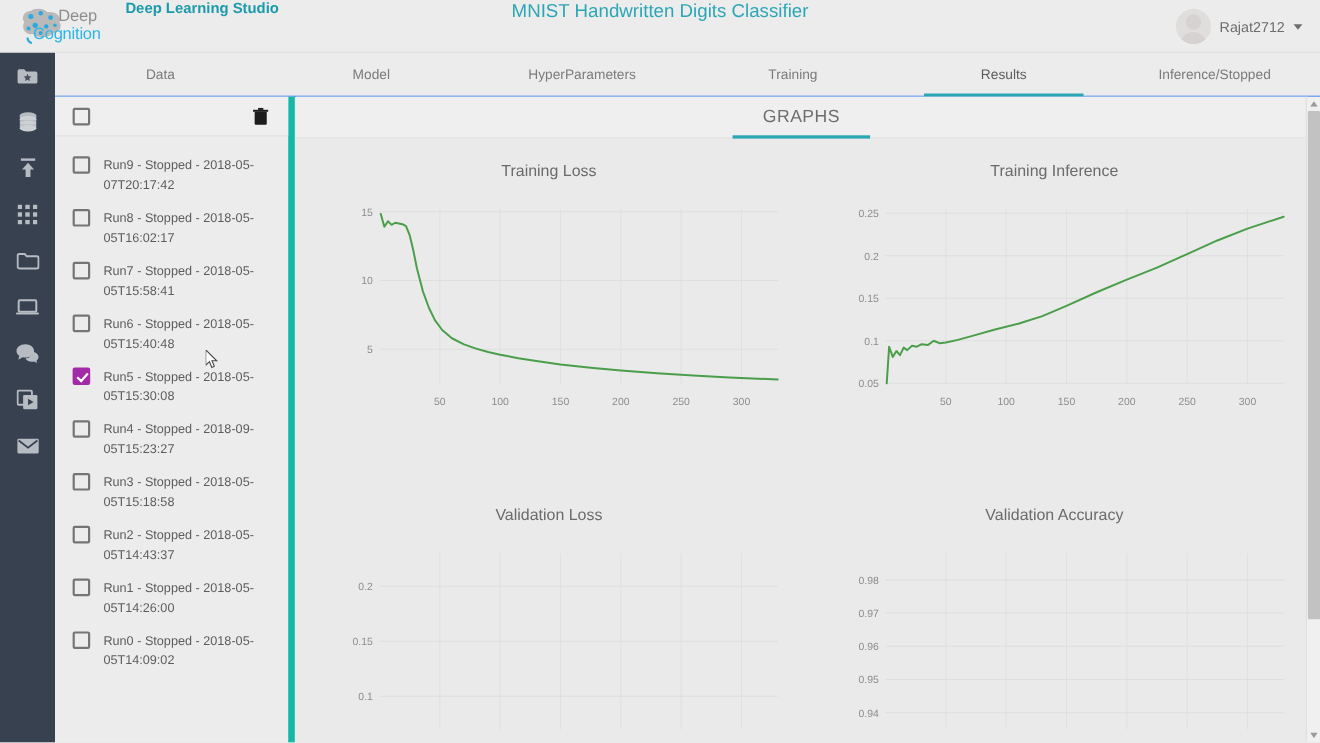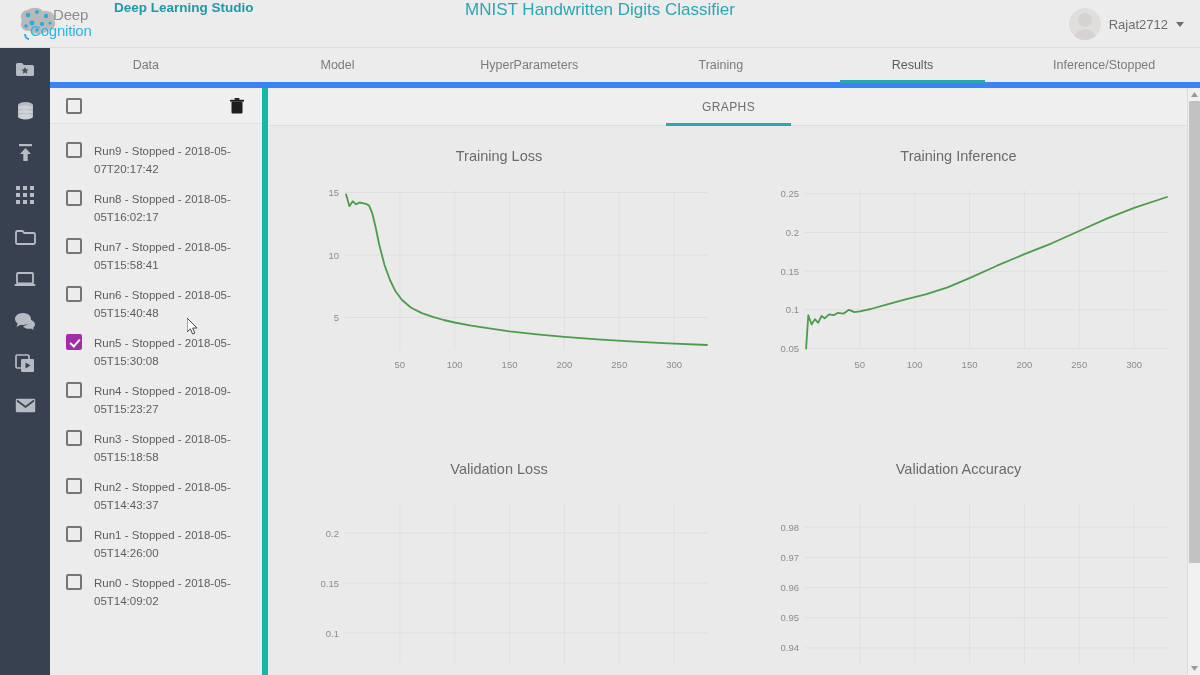--- a/index.html
+++ b/index.html
@@ -51,21 +51,21 @@
   }
   .user-name { font-size: 13px; color: #6d6d6d; }
   .chev {
     width: 0; height: 0; border-left: 4.5px solid transparent;
     border-right: 4.5px solid transparent; border-top: 5px solid #6d6d6d;
   }
 
   
   .tabbar {
     position: absolute; top: 48px; left: 50px; width: 1150px; height: 40px;
-    background: #ececec; border-bottom: 6px solid #3b82f6;
+    background: #ececec; border-bottom: 1px solid #3b82f6;
     display: flex; align-items: stretch;
   }
   .tab {
     flex: 1; display: flex; align-items: center; justify-content: center;
     font-size: 12.5px; color: #7b7b7b; position: relative;
   }
   .tab.active { color: #5c5c5c; }
   .tab.active::after {
     content: ""; position: absolute; bottom: -1px; left: 12%; width: 76%;
     height: 3px; background: #2ba6b5;
@@ -115,21 +115,21 @@
   .content {
     position: absolute; top: 88px; left: 269px; width: 919px; height: 587px;
     background: #eaeaea;
   }
   .subtabs {
     height: 38px; background: #efefef; border-bottom: 1px solid #e0e0e0;
     display: flex; align-items: stretch; justify-content: center; gap: 0;
   }
   .subtab {
     width: 125px; display: flex; align-items: center; justify-content: center;
-    font-size: 12px; color: #8a8a8a; letter-spacing: 0.4px; position: relative;
+    font-size: 16px; color: #8a8a8a; letter-spacing: 0.4px; position: relative;
   }
   .subtab.active { color: #6e6e6e; }
   .subtab.active::after {
     content: ""; position: absolute; bottom: -1px; left: 0; width: 125px;
     height: 3px; background: #2ba6b5;
   }
   .charts {
     display: grid; grid-template-columns: 460px 459px; grid-template-rows: 313px 313px;
   }
   .chart-cell { position: relative; }

